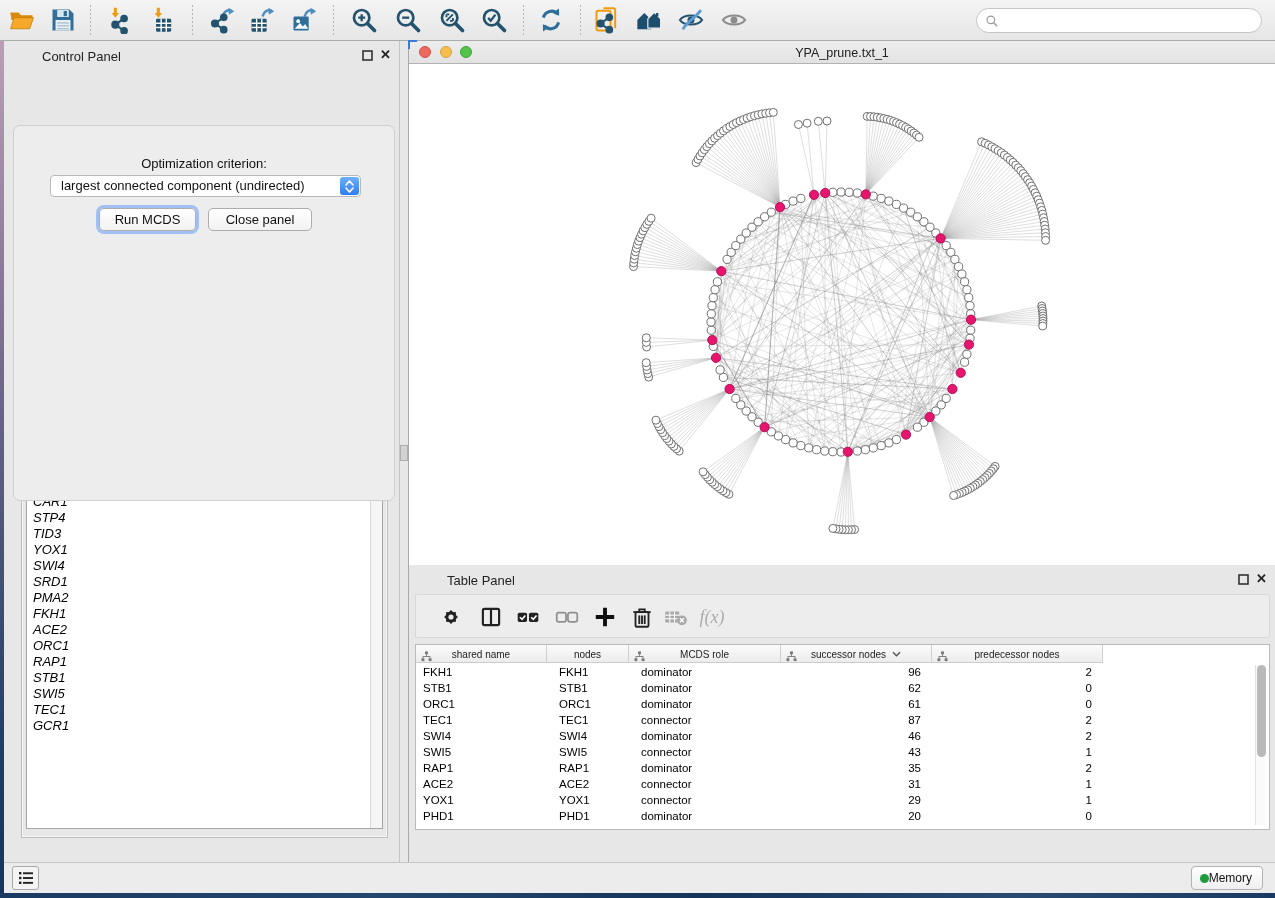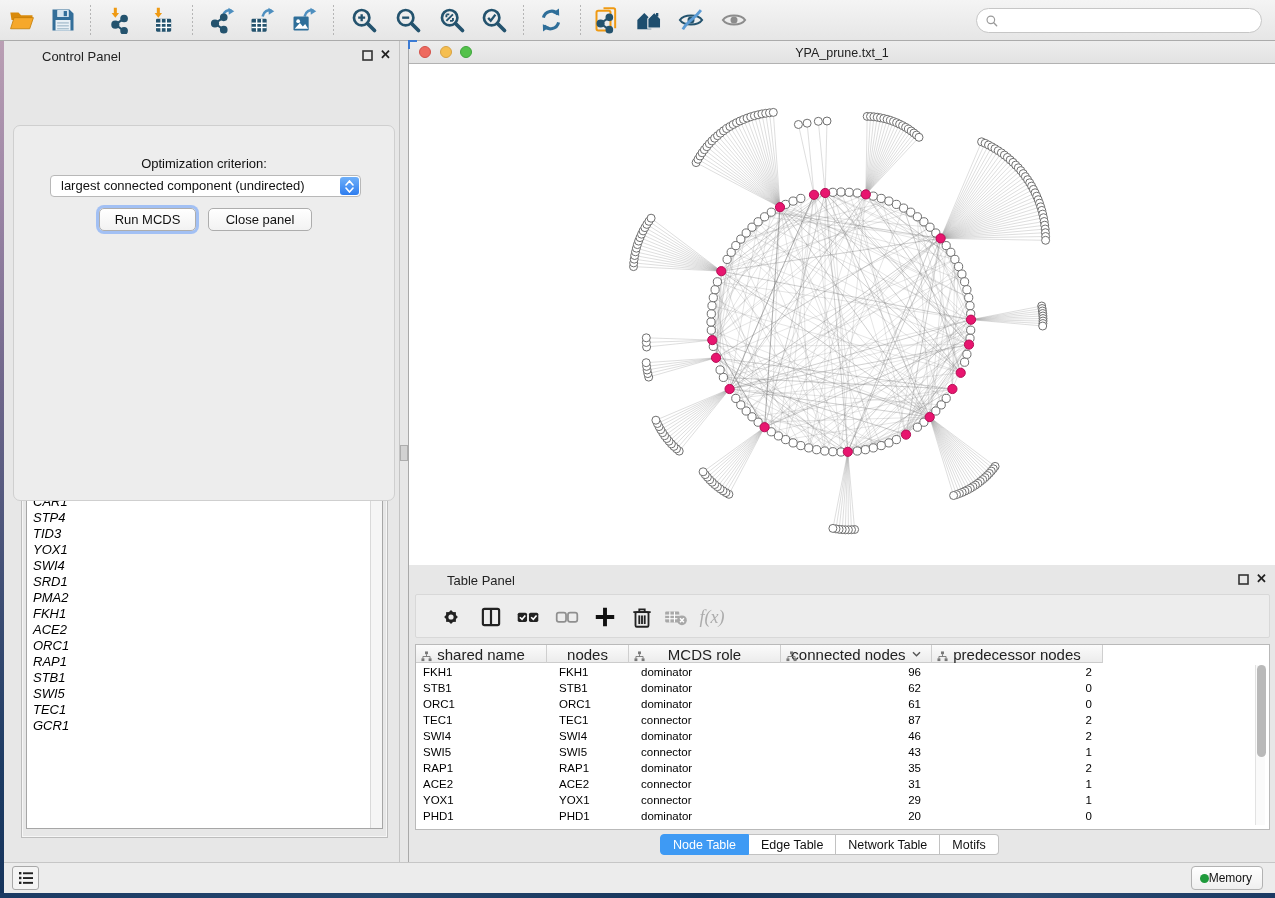--- a/index.html
+++ b/index.html
@@ -104,21 +104,21 @@
   .tp-icon.disabled { cursor:default; }
   #fx-icon { font-family:"Liberation Serif", serif; font-style:italic; font-size:18px; color:#ABABAB;
     line-height:26px; text-align:center; }
 
   #node-table { position:absolute; left:6px; top:79px; width:855px; height:186px; background:#fff;
     border:1px solid #B9B9B9; }
   #nt-header { position:absolute; left:0; top:0; height:18px; background:linear-gradient(180deg,#FBFBFB,#ECECEC);
     border-bottom:1px solid #CCC; display:flex; }
   .nt-col { position:relative; height:18px; border-right:1px solid #CFCFCF; display:flex;
     align-items:center; justify-content:center; cursor:pointer; }
-  .nt-col .col-label { font-size:15px; color:#222; }
+  .nt-col .col-label { font-size:10px; color:#222; }
   .nt-col .col-icon { position:absolute; left:5px; top:3px; }
   .nt-col .sort-ind { margin-left:6px; display:inline-flex; }
   #nt-body { position:absolute; left:0; top:19px; }
   .nt-row { display:flex; height:16px; cursor:default; }
   .nt-cell { font-size:11.5px; color:#000; line-height:16px; white-space:nowrap; overflow:hidden; }
   #nt-scroll { position:absolute; right:4px; top:20px; width:10px; height:160px; background:#FAFAFA;
     border-left:1px solid #E2E2E2; }
   #nt-thumb { position:absolute; left:0.5px; top:0; width:9px; height:92px; background:#B9B9B9; border-radius:5px; }
 
   #tp-tabs { position:absolute; left:251px; top:269px; height:21px; display:flex; z-index:2; }
@@ -1182,21 +1182,21 @@
    </div>
           <div class="nt-col" style="width:151px">
      <span class="col-icon"><svg width="11" height="11" viewBox="0 0 12 12">
                 <g fill="#777">
                   <rect x="4.4" y="0.5" width="3.2" height="3"></rect>
                   <rect x="0.5" y="8" width="3.2" height="3"></rect>
                   <rect x="8.3" y="8" width="3.2" height="3"></rect>
                   <path d="M6 3.5 V6 M2.1 8 V6 H9.9 V8" stroke="#777" stroke-width="1" fill="none"></path>
                 </g>
               </svg></span>
-     <span class="col-label">connected nodes</span>
+     <span class="col-label">successor nodes</span>
      <span class="sort-ind">
               <svg width="9" height="6" viewBox="0 0 9 6">
                 <path d="M1 1.2 L4.5 4.8 L8 1.2" fill="none" stroke="#555" stroke-width="1.4"></path>
               </svg>
             </span>
    </div>
           <div class="nt-col" style="width:171px">
      <span class="col-icon"><svg width="11" height="11" viewBox="0 0 12 12">
                 <g fill="#777">
                   <rect x="4.4" y="0.5" width="3.2" height="3"></rect>
@@ -1278,26 +1278,20 @@
             <div class="nt-cell" style="width:82px;text-align:left;padding-left:12px">PHD1</div>
             <div class="nt-cell" style="width:152px;text-align:left;padding-left:12px">dominator</div>
             <div class="nt-cell" style="width:151px;text-align:right;padding-right:11px">20</div>
             <div class="nt-cell" style="width:171px;text-align:right;padding-right:11px">0</div>
           </div>
         </div>
       <div id="nt-scroll">
         <div id="nt-thumb"></div>
       </div>
     </div>
-    <div id="tp-tabs">
-        <div class="tp-tab selected">Node Table</div>
-        <div class="tp-tab">Edge Table</div>
-        <div class="tp-tab">Network Table</div>
-        <div class="tp-tab">Motifs</div>
-      </div>
   </div>
 
   <div id="status-bar">
     <div id="list-btn">
       <svg width="16" height="14" viewBox="0 0 16 14">
         <g fill="#222">
             <rect x="1" y="1" width="2.4" height="2.4"></rect>
             <rect x="1" y="5.8" width="2.4" height="2.4"></rect>
             <rect x="1" y="10.6" width="2.4" height="2.4"></rect>
         <rect x="5" y="1.3" width="10" height="1.9"></rect>

